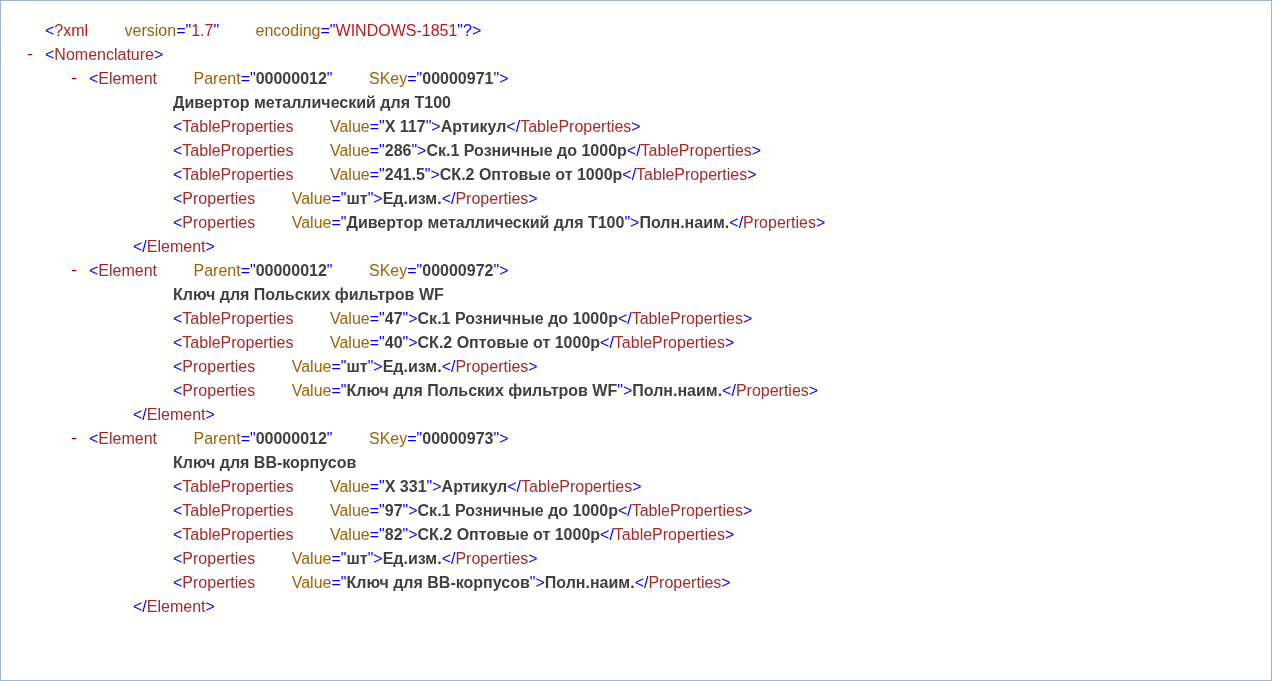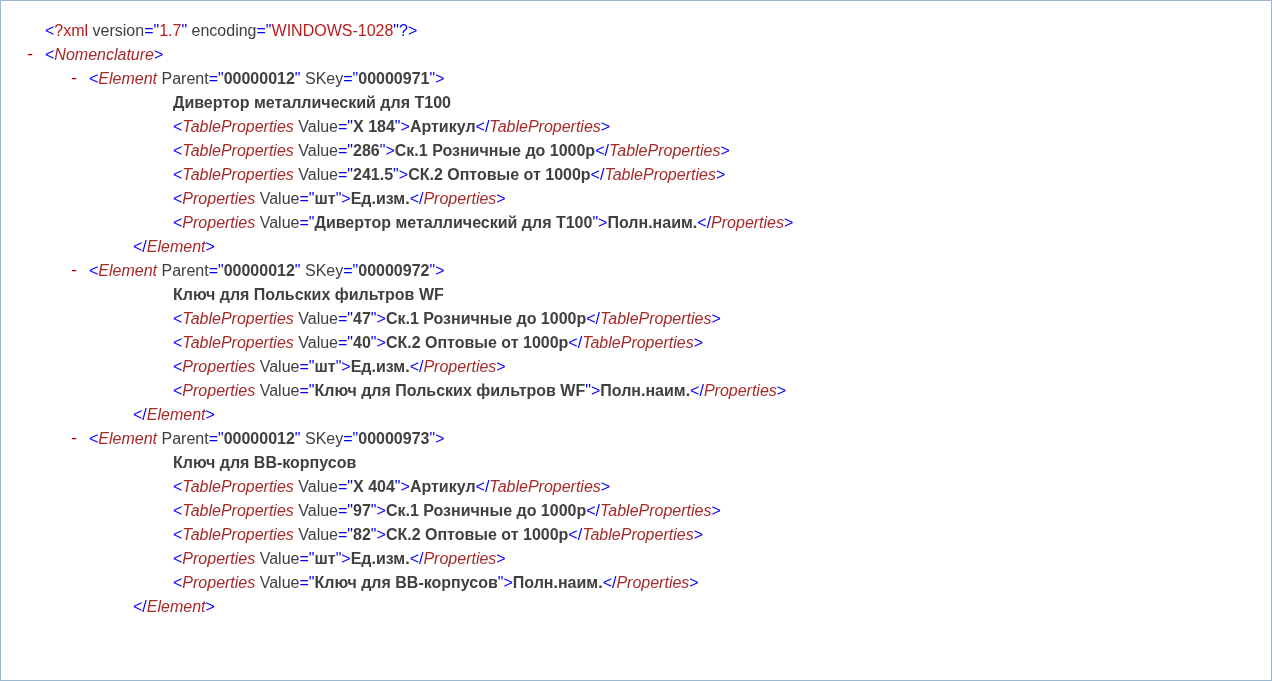--- a/index.html
+++ b/index.html
@@ -27,22 +27,22 @@
     width: 18px;
     text-align: center;
     margin-left: -24px;
     margin-right: 6px;
     vertical-align: top;
     font-family: "Courier New", monospace;
     font-weight: normal;
     cursor: pointer;
   }
   .punct   { color: #0000ff; }           
-  .tag     { color: #a52a2a; font-style: italic; }           
-  .attr    { color: #404040; }           
+  .tag     { color: #a52a2a; }           
+  .attr    { color: #a16207; margin-left: 32px; }           
   .pi      { color: #b91c1c; }           
   .txt     { color: #404040; font-weight: bold; }   
   .indent-1 { padding-left: 44px; }
   .indent-2 { padding-left: 88px; }
   .indent-3 { padding-left: 128px; }
   ::-webkit-scrollbar { width: 17px; background: #f0f0f0; }
   ::-webkit-scrollbar-track {
     background: #f0f0f0;
     border-left: 1px solid #d4d4d4;
   }
@@ -55,39 +55,39 @@
     background: #f0f0f0;
     height: 17px;
     border: 1px solid #c0c0c0;
   }
 </style>
 </head>
 <body>
 
 <div class="viewport">
   <div class="xml-root" id="xml-root">
-      <div class="line"><span class="punct">&lt;</span><span class="pi">?xml </span><span class="attr">version</span><span class="punct">="</span><span class="pi">1.7</span><span class="punct">" </span><span class="attr">encoding</span><span class="punct">="</span><span class="pi">WINDOWS-1028</span><span class="punct">"?&gt;</span></div>
+      <div class="line"><span class="punct">&lt;</span><span class="pi">?xml </span><span class="attr">version</span><span class="punct">="</span><span class="pi">1.7</span><span class="punct">" </span><span class="attr">encoding</span><span class="punct">="</span><span class="pi">WINDOWS-1851</span><span class="punct">"?&gt;</span></div>
       <div class="line"><span class="toggle">-</span><span class="punct">&lt;</span><span class="tag">Nomenclature</span><span class="punct">&gt;</span></div>
       <div class="line indent-1"><span class="toggle">-</span><span class="punct">&lt;</span><span class="tag">Element</span><span class="tag"> </span><span class="attr">Parent</span><span class="punct">="</span><span class="txt">00000012</span><span class="punct">" </span><span class="attr">SKey</span><span class="punct">="</span><span class="txt">00000971</span><span class="punct">"&gt;</span></div>
       <div class="line indent-3"><span class="txt">Дивертор металлический для Т100</span></div>
-      <div class="line indent-3"><span class="punct">&lt;</span><span class="tag">TableProperties</span><span class="tag"> </span><span class="attr">Value</span><span class="punct">="</span><span class="txt">Х 184</span><span class="punct">"&gt;</span><span class="txt">Артикул</span><span class="punct">&lt;/</span><span class="tag">TableProperties</span><span class="punct">&gt;</span></div>
+      <div class="line indent-3"><span class="punct">&lt;</span><span class="tag">TableProperties</span><span class="tag"> </span><span class="attr">Value</span><span class="punct">="</span><span class="txt">Х 117</span><span class="punct">"&gt;</span><span class="txt">Артикул</span><span class="punct">&lt;/</span><span class="tag">TableProperties</span><span class="punct">&gt;</span></div>
       <div class="line indent-3"><span class="punct">&lt;</span><span class="tag">TableProperties</span><span class="tag"> </span><span class="attr">Value</span><span class="punct">="</span><span class="txt">286</span><span class="punct">"&gt;</span><span class="txt">Ск.1 Розничные до 1000р</span><span class="punct">&lt;/</span><span class="tag">TableProperties</span><span class="punct">&gt;</span></div>
       <div class="line indent-3"><span class="punct">&lt;</span><span class="tag">TableProperties</span><span class="tag"> </span><span class="attr">Value</span><span class="punct">="</span><span class="txt">241.5</span><span class="punct">"&gt;</span><span class="txt">СК.2 Оптовые от 1000р</span><span class="punct">&lt;/</span><span class="tag">TableProperties</span><span class="punct">&gt;</span></div>
       <div class="line indent-3"><span class="punct">&lt;</span><span class="tag">Properties</span><span class="tag"> </span><span class="attr">Value</span><span class="punct">="</span><span class="txt">шт</span><span class="punct">"&gt;</span><span class="txt">Ед.изм.</span><span class="punct">&lt;/</span><span class="tag">Properties</span><span class="punct">&gt;</span></div>
       <div class="line indent-3"><span class="punct">&lt;</span><span class="tag">Properties</span><span class="tag"> </span><span class="attr">Value</span><span class="punct">="</span><span class="txt">Дивертор металлический для Т100</span><span class="punct">"&gt;</span><span class="txt">Полн.наим.</span><span class="punct">&lt;/</span><span class="tag">Properties</span><span class="punct">&gt;</span></div>
       <div class="line indent-2"><span class="punct">&lt;/</span><span class="tag">Element</span><span class="punct">&gt;</span></div>
       <div class="line indent-1"><span class="toggle">-</span><span class="punct">&lt;</span><span class="tag">Element</span><span class="tag"> </span><span class="attr">Parent</span><span class="punct">="</span><span class="txt">00000012</span><span class="punct">" </span><span class="attr">SKey</span><span class="punct">="</span><span class="txt">00000972</span><span class="punct">"&gt;</span></div>
       <div class="line indent-3"><span class="txt">Ключ для Польских фильтров WF</span></div>
       <div class="line indent-3"><span class="punct">&lt;</span><span class="tag">TableProperties</span><span class="tag"> </span><span class="attr">Value</span><span class="punct">="</span><span class="txt">47</span><span class="punct">"&gt;</span><span class="txt">Ск.1 Розничные до 1000р</span><span class="punct">&lt;/</span><span class="tag">TableProperties</span><span class="punct">&gt;</span></div>
       <div class="line indent-3"><span class="punct">&lt;</span><span class="tag">TableProperties</span><span class="tag"> </span><span class="attr">Value</span><span class="punct">="</span><span class="txt">40</span><span class="punct">"&gt;</span><span class="txt">СК.2 Оптовые от 1000р</span><span class="punct">&lt;/</span><span class="tag">TableProperties</span><span class="punct">&gt;</span></div>
       <div class="line indent-3"><span class="punct">&lt;</span><span class="tag">Properties</span><span class="tag"> </span><span class="attr">Value</span><span class="punct">="</span><span class="txt">шт</span><span class="punct">"&gt;</span><span class="txt">Ед.изм.</span><span class="punct">&lt;/</span><span class="tag">Properties</span><span class="punct">&gt;</span></div>
       <div class="line indent-3"><span class="punct">&lt;</span><span class="tag">Properties</span><span class="tag"> </span><span class="attr">Value</span><span class="punct">="</span><span class="txt">Ключ для Польских фильтров WF</span><span class="punct">"&gt;</span><span class="txt">Полн.наим.</span><span class="punct">&lt;/</span><span class="tag">Properties</span><span class="punct">&gt;</span></div>
       <div class="line indent-2"><span class="punct">&lt;/</span><span class="tag">Element</span><span class="punct">&gt;</span></div>
       <div class="line indent-1"><span class="toggle">-</span><span class="punct">&lt;</span><span class="tag">Element</span><span class="tag"> </span><span class="attr">Parent</span><span class="punct">="</span><span class="txt">00000012</span><span class="punct">" </span><span class="attr">SKey</span><span class="punct">="</span><span class="txt">00000973</span><span class="punct">"&gt;</span></div>
       <div class="line indent-3"><span class="txt">Ключ для ВВ-корпусов</span></div>
-      <div class="line indent-3"><span class="punct">&lt;</span><span class="tag">TableProperties</span><span class="tag"> </span><span class="attr">Value</span><span class="punct">="</span><span class="txt">Х 404</span><span class="punct">"&gt;</span><span class="txt">Артикул</span><span class="punct">&lt;/</span><span class="tag">TableProperties</span><span class="punct">&gt;</span></div>
+      <div class="line indent-3"><span class="punct">&lt;</span><span class="tag">TableProperties</span><span class="tag"> </span><span class="attr">Value</span><span class="punct">="</span><span class="txt">Х 331</span><span class="punct">"&gt;</span><span class="txt">Артикул</span><span class="punct">&lt;/</span><span class="tag">TableProperties</span><span class="punct">&gt;</span></div>
       <div class="line indent-3"><span class="punct">&lt;</span><span class="tag">TableProperties</span><span class="tag"> </span><span class="attr">Value</span><span class="punct">="</span><span class="txt">97</span><span class="punct">"&gt;</span><span class="txt">Ск.1 Розничные до 1000р</span><span class="punct">&lt;/</span><span class="tag">TableProperties</span><span class="punct">&gt;</span></div>
       <div class="line indent-3"><span class="punct">&lt;</span><span class="tag">TableProperties</span><span class="tag"> </span><span class="attr">Value</span><span class="punct">="</span><span class="txt">82</span><span class="punct">"&gt;</span><span class="txt">СК.2 Оптовые от 1000р</span><span class="punct">&lt;/</span><span class="tag">TableProperties</span><span class="punct">&gt;</span></div>
       <div class="line indent-3"><span class="punct">&lt;</span><span class="tag">Properties</span><span class="tag"> </span><span class="attr">Value</span><span class="punct">="</span><span class="txt">шт</span><span class="punct">"&gt;</span><span class="txt">Ед.изм.</span><span class="punct">&lt;/</span><span class="tag">Properties</span><span class="punct">&gt;</span></div>
       <div class="line indent-3"><span class="punct">&lt;</span><span class="tag">Properties</span><span class="tag"> </span><span class="attr">Value</span><span class="punct">="</span><span class="txt">Ключ для ВВ-корпусов</span><span class="punct">"&gt;</span><span class="txt">Полн.наим.</span><span class="punct">&lt;/</span><span class="tag">Properties</span><span class="punct">&gt;</span></div>
       <div class="line indent-2"><span class="punct">&lt;/</span><span class="tag">Element</span><span class="punct">&gt;</span></div>
     </div>
 </div>
 
 </body></html>

